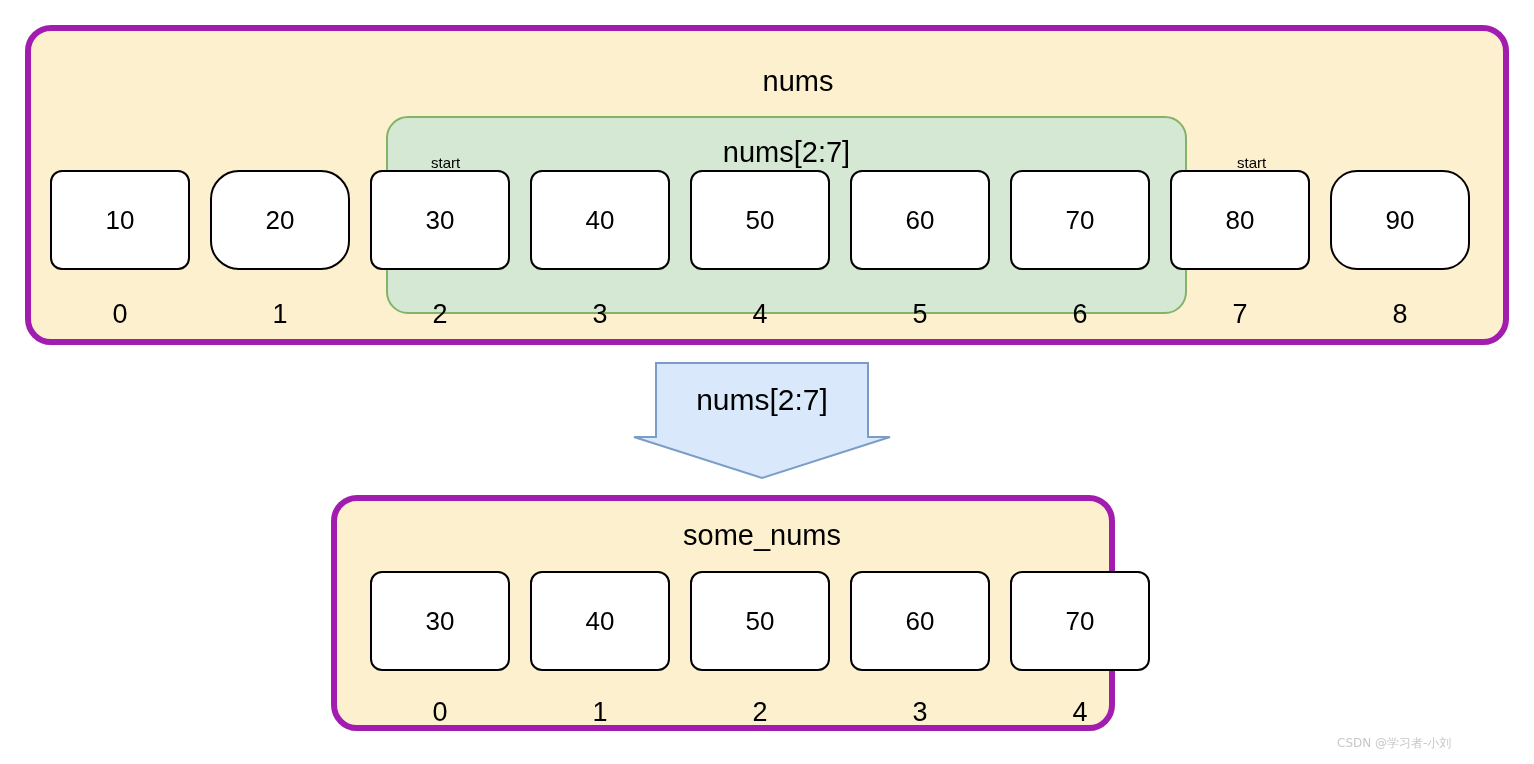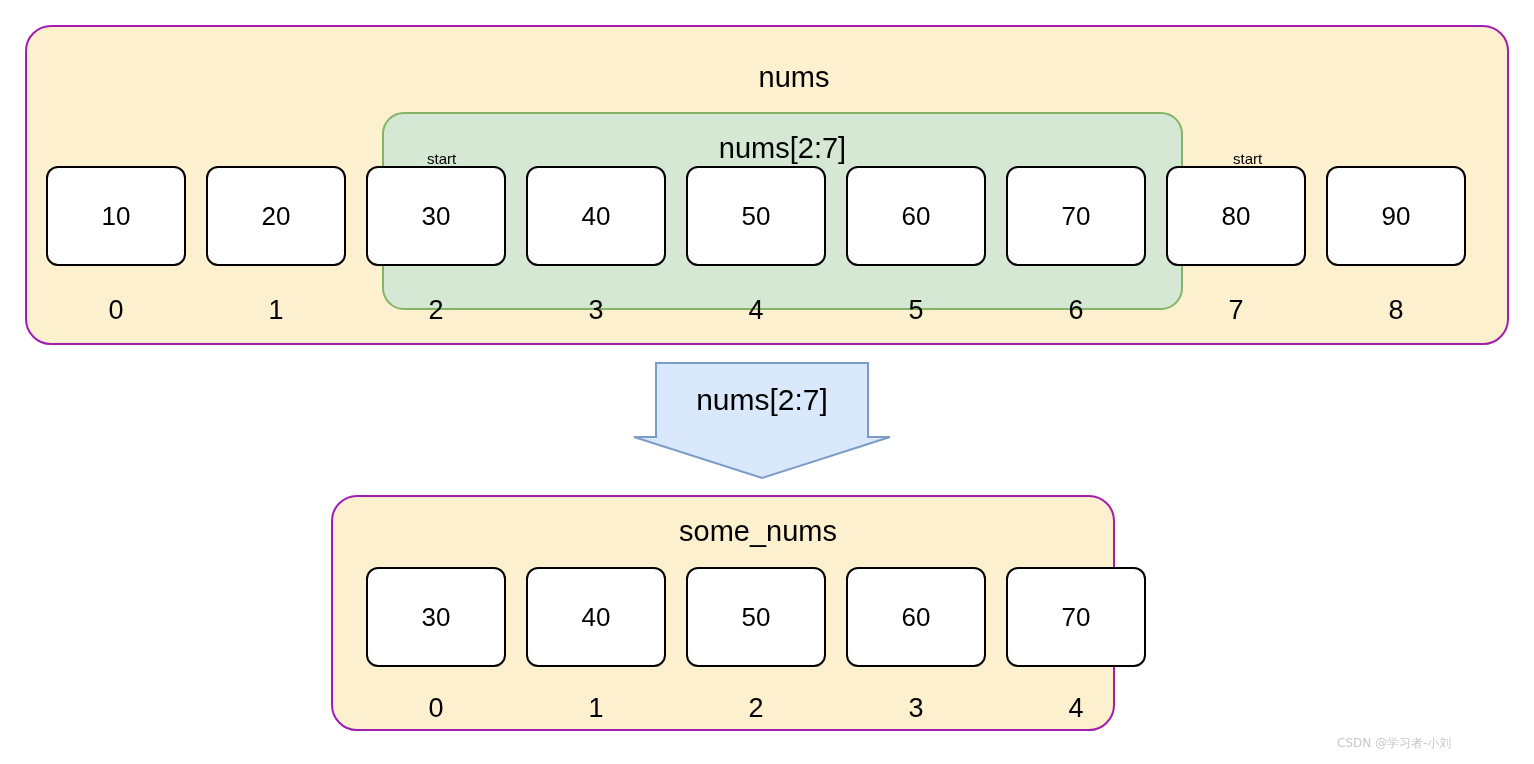--- a/index.html
+++ b/index.html
@@ -13,21 +13,21 @@
     position: relative;
     overflow: hidden;
     font-family: "Liberation Sans", sans-serif;
     color: #000000;
   }
 
   
   .container {
     position: absolute;
     background: #fdf0cf;
-    border: 2px solid #a21caf;
+    border: 6px solid #a21caf;
     border-radius: 26px;
     box-sizing: border-box;
     padding-left: 8px;
   }
   #nums-container {
     left: 25px;
     top: 25px;
     width: 1484px;
     height: 320px;
   }
@@ -133,28 +133,28 @@
 
   <div class="title" id="nums-title">nums</div>
 
   <div class="title" id="slice-title">nums[2:7]</div>
 
   <div class="annotation" id="start-label">start</div>
 
   <div class="annotation" id="stop-label">start</div>
 
   <div class="cell" style="left:19px;  top:139px;">10</div>
-  <div class="cell" style="left:179px; top:139px;">20</div>
+  <div class="cell" style="left:179px; top:139px;border-radius:29px;">20</div>
   <div class="cell" style="left:339px; top:139px;">30</div>
   <div class="cell" style="left:499px; top:139px;">40</div>
   <div class="cell" style="left:659px; top:139px;">50</div>
   <div class="cell" style="left:819px; top:139px;">60</div>
   <div class="cell" style="left:979px; top:139px;">70</div>
   <div class="cell" style="left:1139px;top:139px;">80</div>
-  <div class="cell" style="left:1299px;top:139px;">90</div>
+  <div class="cell" style="left:1299px;top:139px;border-radius:27px;">90</div>
 
   <div class="idx" style="left:19px;  top:270px;">0</div>
   <div class="idx" style="left:179px; top:270px;">1</div>
   <div class="idx" style="left:339px; top:270px;">2</div>
   <div class="idx" style="left:499px; top:270px;">3</div>
   <div class="idx" style="left:659px; top:270px;">4</div>
   <div class="idx" style="left:819px; top:270px;">5</div>
   <div class="idx" style="left:979px; top:270px;">6</div>
   <div class="idx" style="left:1139px;top:270px;">7</div>
   <div class="idx" style="left:1299px;top:270px;">8</div>

